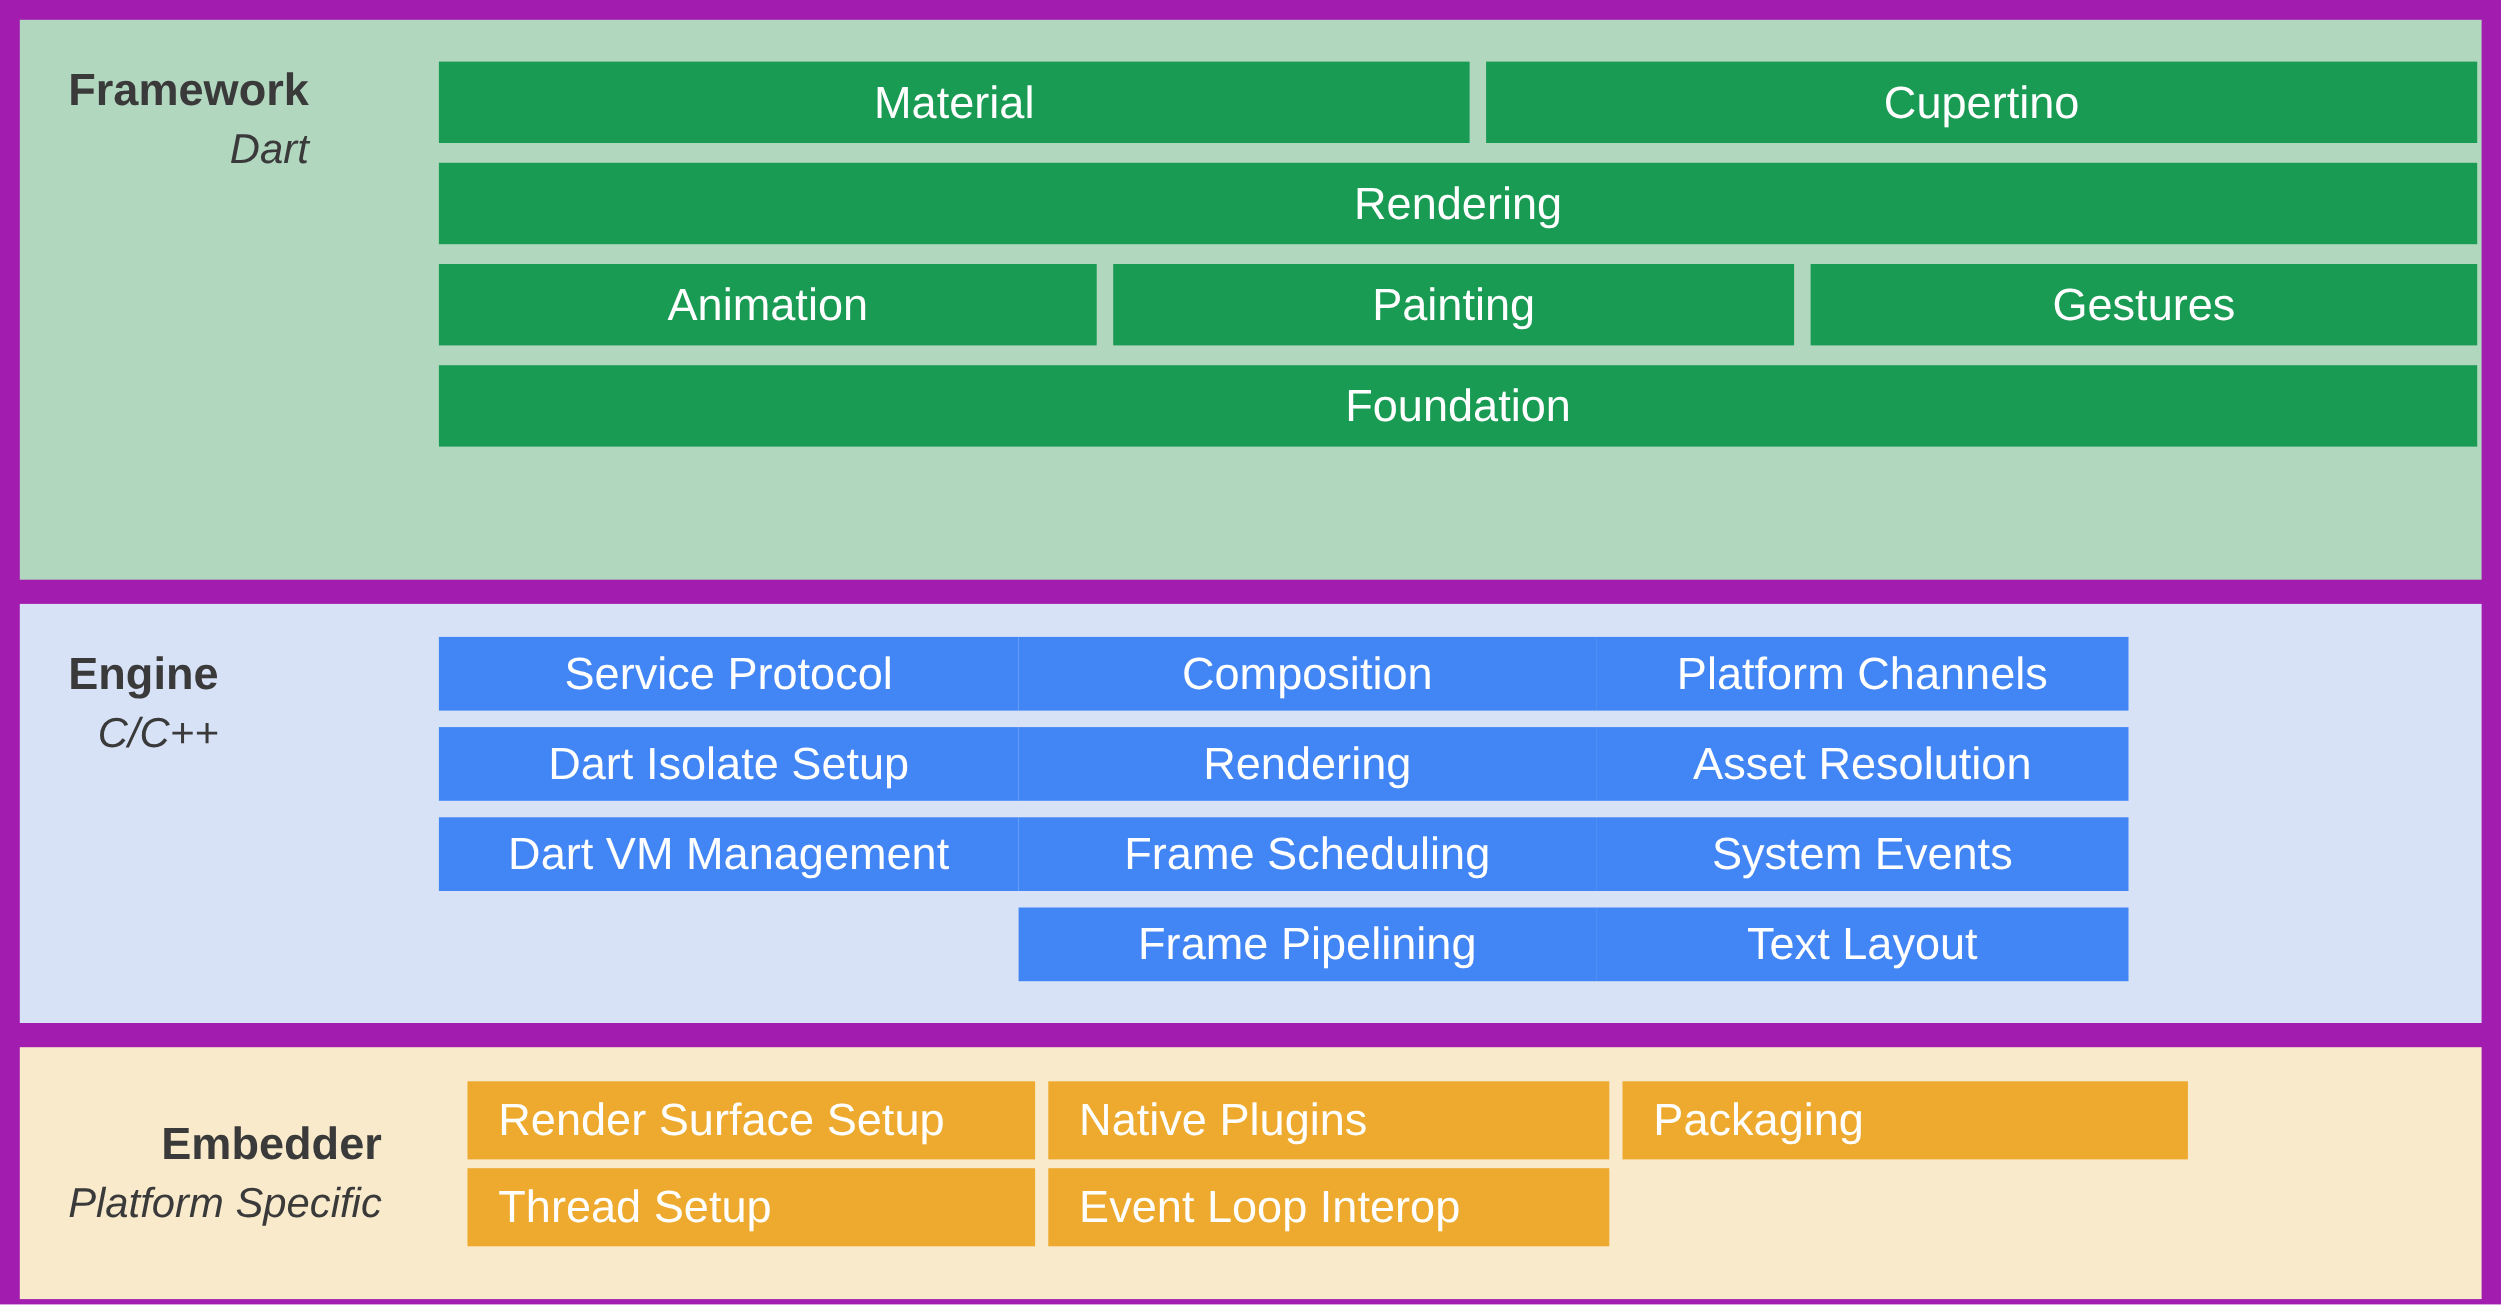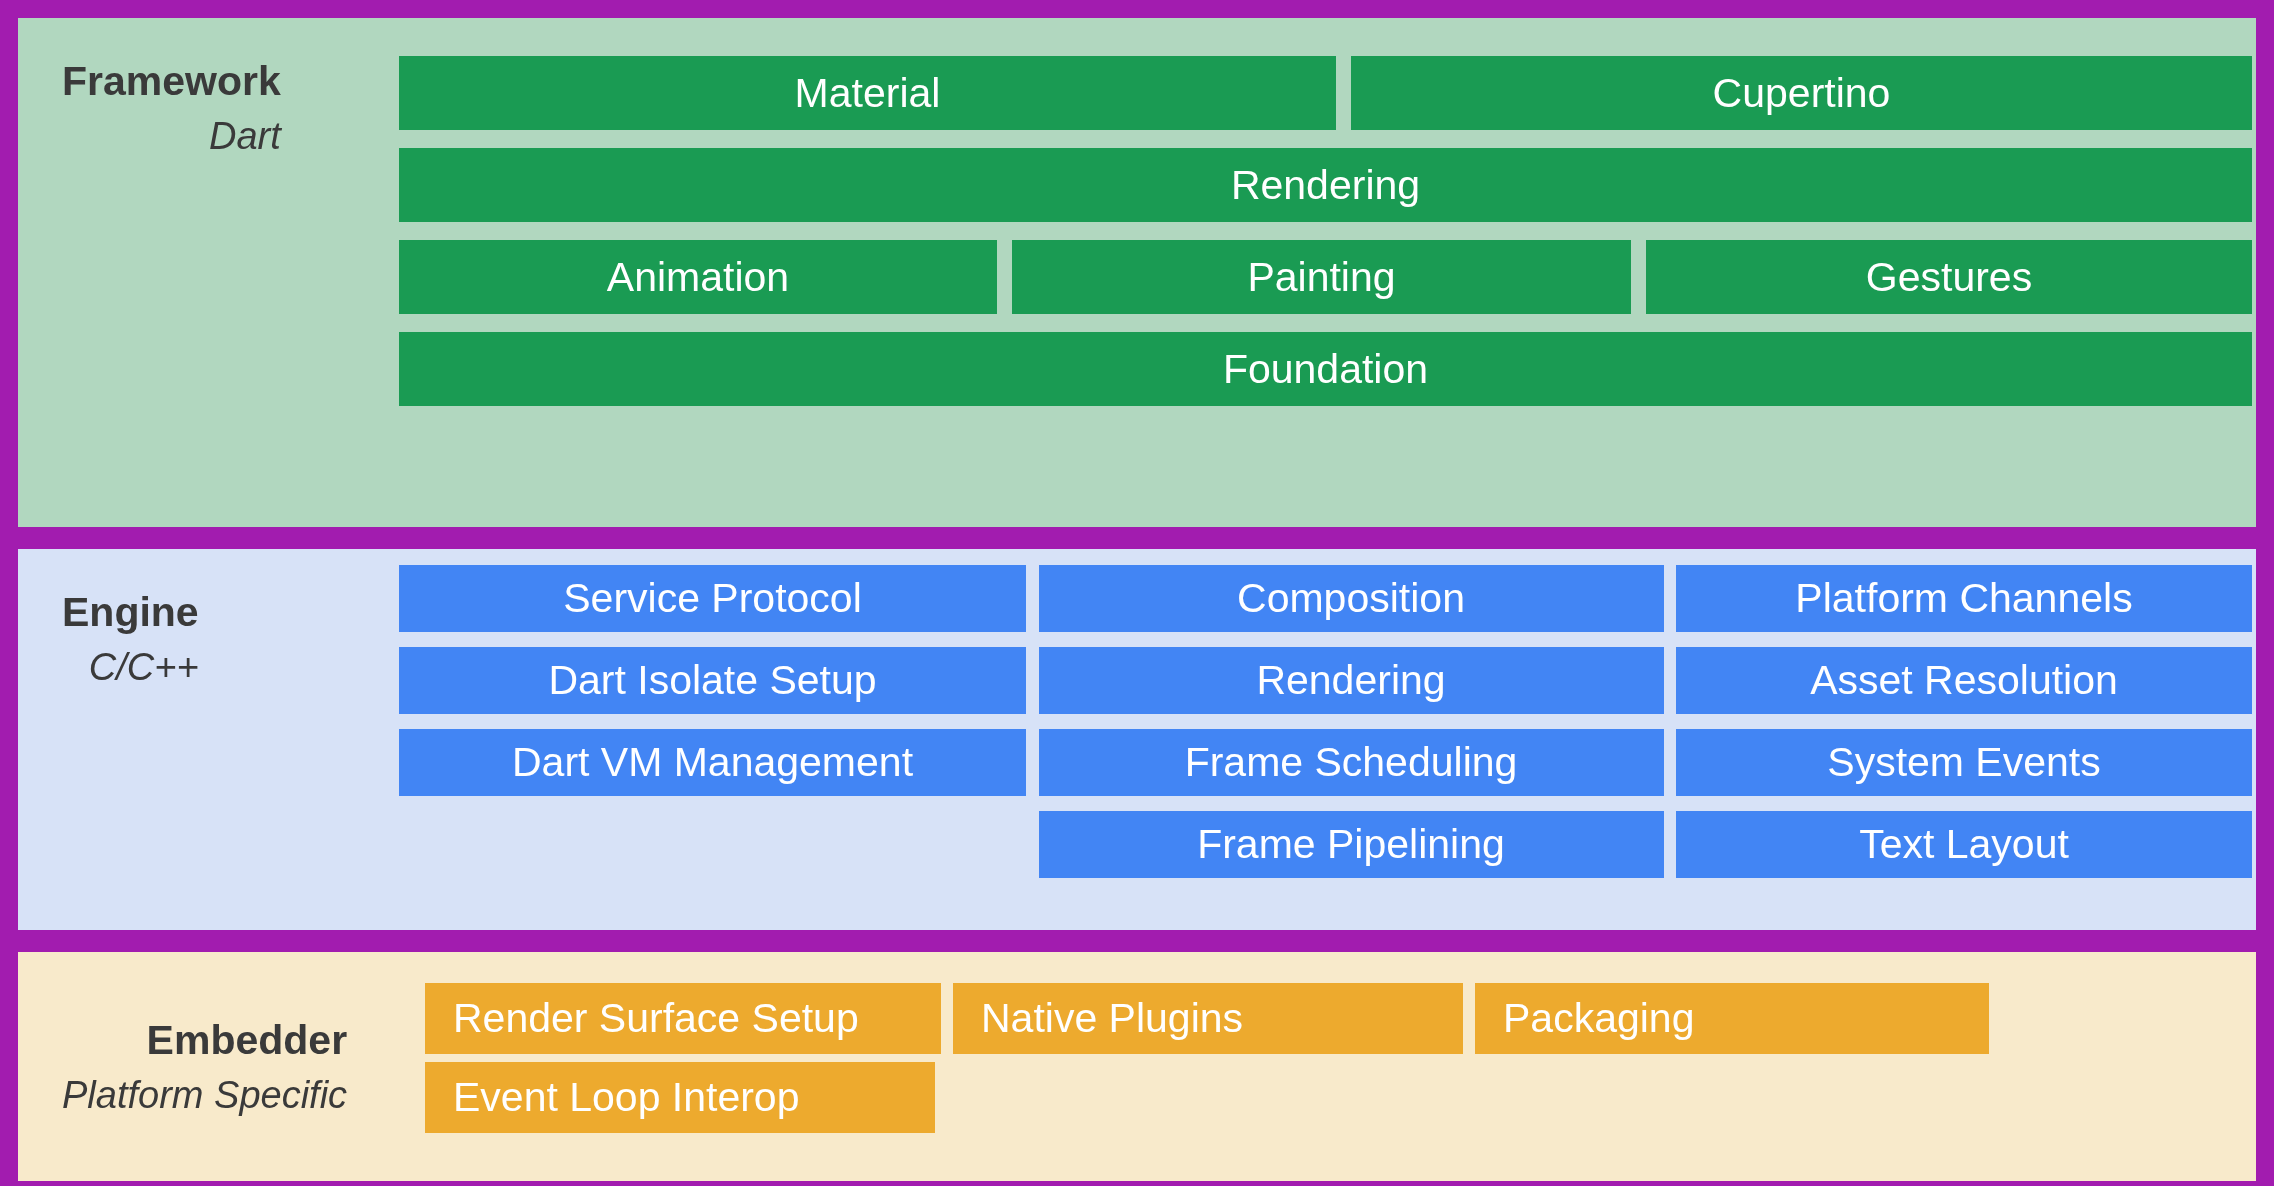--- a/index.html
+++ b/index.html
@@ -42,21 +42,21 @@
   .block-green { background: #1a9b53; height: 74px; }
   .w-material  { width: 937px; }
   .w-cupertino { flex: 1; }
   .w-full      { width: 100%; }
   .w-animation { width: 598px; }
   .w-painting  { width: 619px; }
   .w-gestures  { flex: 1; }
 
   
   .engine-blocks {
-    position: absolute; left: 381px; top: 16px; width: 1853px;
+    position: absolute; left: 381px; top: 30px; width: 1536px;
     display: flex; justify-content: space-between;
   }
   .engine-col { display: flex; flex-direction: column; gap: 15px; }
   .engine-col-1 { width: 627px; }
   .engine-col-2 { width: 625px; }
   .engine-col-3 { width: 576px; }
   .block-blue { background: #4285f4; height: 67px; }
 
   
   .embedder-blocks { position: absolute; left: 407px; top: 31px; }
@@ -132,18 +132,19 @@
       <div class="layer-title">Embedder</div>
       <div class="layer-subtitle">Platform Specific</div>
     </div>
     <div class="embedder-blocks">
       <div class="erow">
         <div class="block block-amber w-render-surface">Render Surface Setup</div>
         <div class="block block-amber w-native-plugins">Native Plugins</div>
         <div class="block block-amber w-packaging">Packaging</div>
       </div>
       <div class="erow">
+        <div class="block block-amber w-thread-setup">Thread Setup</div>
         <div class="block block-amber w-event-loop">Event Loop Interop</div>
       </div>
     </div>
   </section>
 
 </div>
 
 </body></html>

